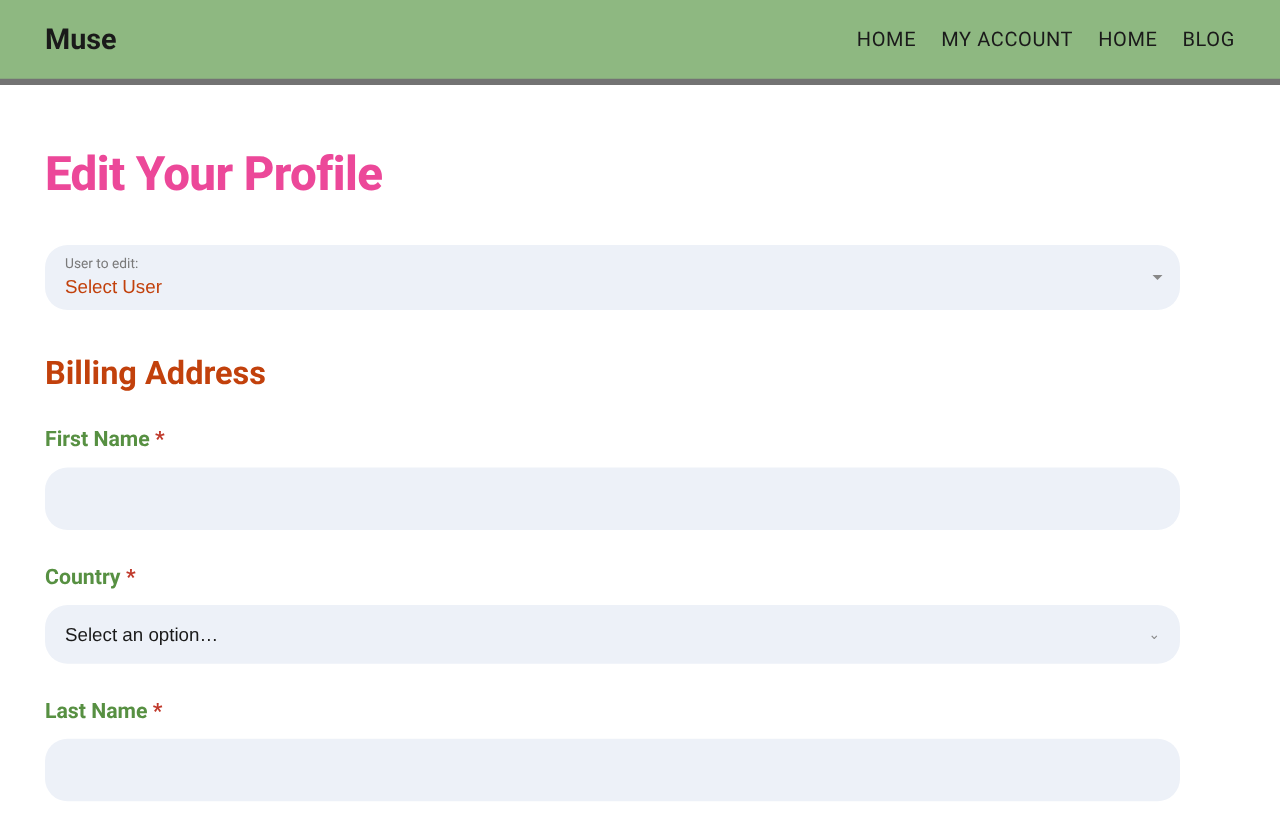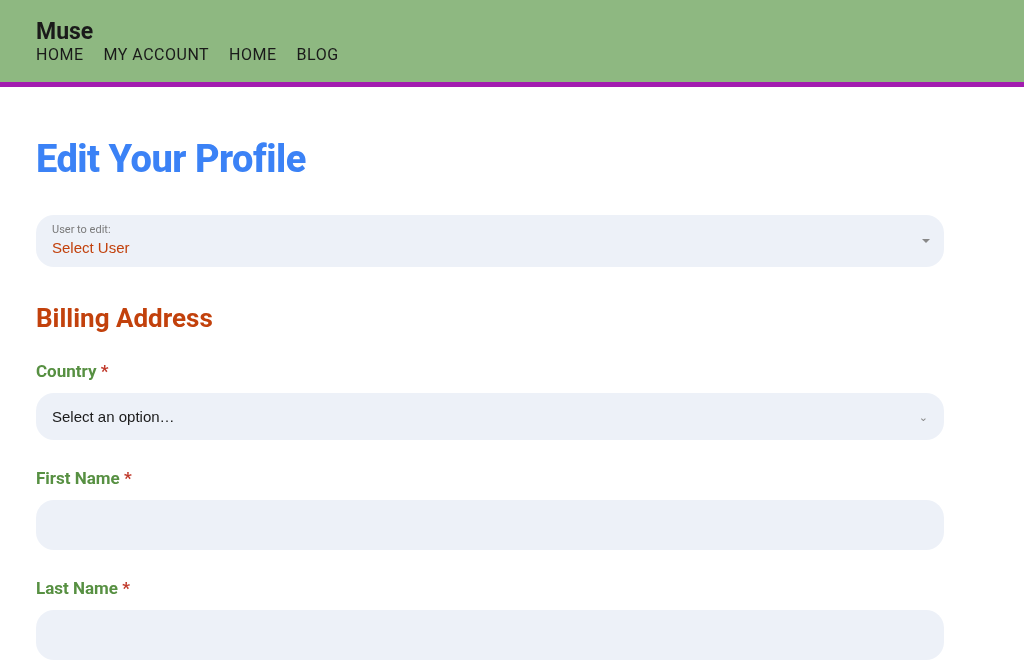--- a/index.html
+++ b/index.html
@@ -8,24 +8,24 @@
       box-sizing: border-box;
     }
     body {
       font-family: -apple-system, BlinkMacSystemFont, "Segoe UI", Roboto, Helvetica, Arial, sans-serif;
       background: #ffffff;
       color: #1a1a1a;
     }
     .header {
       background: #8eb881;
       display: flex;
+      align-items: center;
       justify-content: space-between;
       padding: 18px 36px;
-      border-bottom: 5px solid #a21caf;
-      flex-direction: column;
+      border-bottom: 5px solid #737373;
     }
     .brand {
       font-size: 23px;
       font-weight: 700;
       color: #1a1a1a;
     }
     .nav {
       display: flex;
       gap: 20px;
     }
@@ -36,21 +36,21 @@
       letter-spacing: 0.5px;
       cursor: pointer;
     }
     .main {
       padding: 50px 36px 30px 36px;
       max-width: 980px;
     }
     .page-title {
       font-size: 38px;
       font-weight: 800;
-      color: #3b82f6;
+      color: #ec4899;
       margin-bottom: 34px;
       letter-spacing: -0.5px;
     }
     .user-select-wrap {
       background: #edf1f8;
       border-radius: 18px;
       padding: 8px 26px 10px 14px;
       margin-bottom: 36px;
       position: relative;
     }
@@ -161,40 +161,40 @@
     <select class="user-select">
       <option>Select User</option>
     </select>
     <span class="user-select-caret"></span>
   </div>
 
   <h2 class="section-title">Billing Address</h2>
 
   <div class="field-group">
     <label class="field-label">
+      <span>First Name</span>
+      <span class="required">*</span>
+    </label>
+    <input type="text" class="text-input" value="" style="">
+  </div>
+
+  <div class="field-group">
+    <label class="field-label">
       <span>Country</span>
       <span class="required">*</span>
     </label>
     <div class="select-wrap">
       <select class="select-control">
         <option>Select an option…</option>
       </select>
       <span class="select-caret">⌄</span>
     </div>
   </div>
 
   <div class="field-group">
     <label class="field-label">
-      <span>First Name</span>
-      <span class="required">*</span>
-    </label>
-    <input type="text" class="text-input" value="" style="">
-  </div>
-
-  <div class="field-group">
-    <label class="field-label">
       <span>Last Name</span>
       <span class="required">*</span>
     </label>
     <input type="text" class="text-input" value="" style="">
   </div>
 
 </main>
 
 </body></html>

